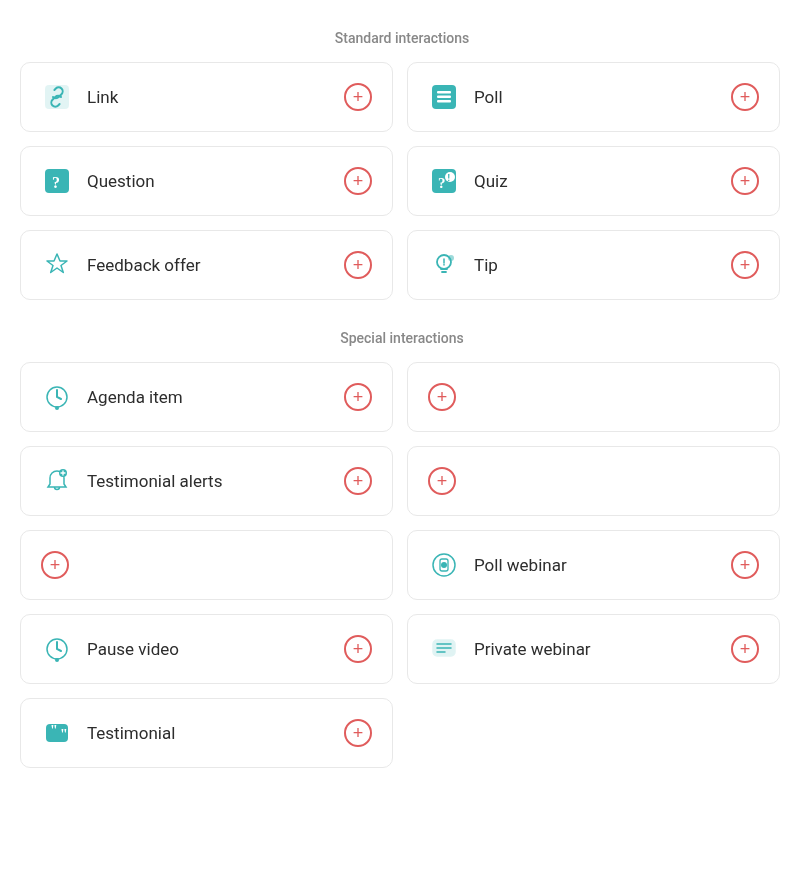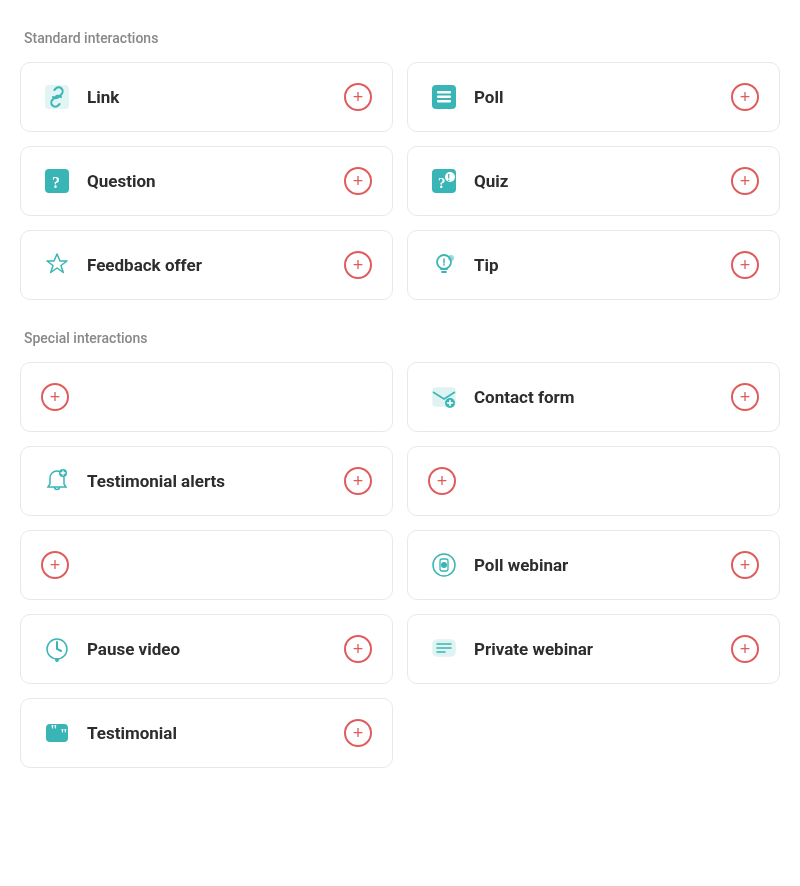--- a/index.html
+++ b/index.html
@@ -16,20 +16,21 @@
       padding: 30px 20px;
       color: #333;
     }
 
     .section-title {
       font-size: 14px;
       color: #888;
       font-weight: 500;
       margin-bottom: 16px;
       padding-left: 4px;
+      text-align: center;
     }
 
     .grid {
       display: grid;
       grid-template-columns: 1fr 1fr;
       gap: 14px;
       margin-bottom: 16px;
     }
 
     .card {
@@ -59,21 +60,21 @@
       flex-shrink: 0;
     }
 
     .card-icon svg {
       width: 28px;
       height: 28px;
     }
 
     .card-label {
       font-size: 17px;
-      font-weight: 700;
+      font-weight: 400;
       color: #2d2d2d;
     }
 
     .add-btn {
       width: 28px;
       height: 28px;
       border-radius: 50%;
       border: 2px solid #e05c5c;
       background: transparent;
       display: flex;
@@ -186,35 +187,34 @@
       </div>
     </div>
   </div>
 
   <div>
     <div class="section-title">Special interactions</div>
 
     <div class="grid">
 
       <div class="card">
-        <button class="add-btn">+</button>
-      </div>
-
-      <div class="card">
-        <div class="card-left">
-          <div class="card-icon">
-            <svg viewBox="0 0 28 28" fill="none">
-              <rect x="3" y="5" width="22" height="18" rx="3" fill="#3ab5b5" opacity="0.15" stroke="#3ab5b5" stroke-width="1.5"></rect>
-              <path d="M3 9l11 7 11-7" stroke="#3ab5b5" stroke-width="1.5"></path>
-              <circle cx="20" cy="20" r="5" fill="#3ab5b5"></circle>
-              <path d="M17.5 20h5M20 17.5v5" stroke="white" stroke-width="1.5" stroke-linecap="round"></path>
-            </svg>
-          </div>
-          <span class="card-label">Contact form</span>
-        </div>
+        <div class="card-left">
+          <div class="card-icon">
+            <svg viewBox="0 0 28 28" fill="none">
+              <circle cx="14" cy="14" r="10" stroke="#3ab5b5" stroke-width="1.5" fill="none"></circle>
+              <path d="M14 7v7l4 2" stroke="#3ab5b5" stroke-width="2" stroke-linecap="round"></path>
+              <circle cx="14" cy="25" r="2" fill="#3ab5b5"></circle>
+            </svg>
+          </div>
+          <span class="card-label">Agenda item</span>
+        </div>
+        <button class="add-btn">+</button>
+      </div>
+
+      <div class="card">
         <button class="add-btn">+</button>
       </div>
 
       <div class="card">
         <div class="card-left">
           <div class="card-icon">
             <svg viewBox="0 0 28 28" fill="none">
               <path d="M14 4C10 4 7 7 7 11v6l-2 3h18l-2-3v-6c0-4-3-7-7-7z" stroke="#3ab5b5" stroke-width="1.5" fill="none"></path>
               <path d="M11.5 20c0 1.38 1.12 2.5 2.5 2.5s2.5-1.12 2.5-2.5" stroke="#3ab5b5" stroke-width="1.5" fill="none"></path>
               <circle cx="20" cy="6" r="4" fill="#3ab5b5"></circle>

